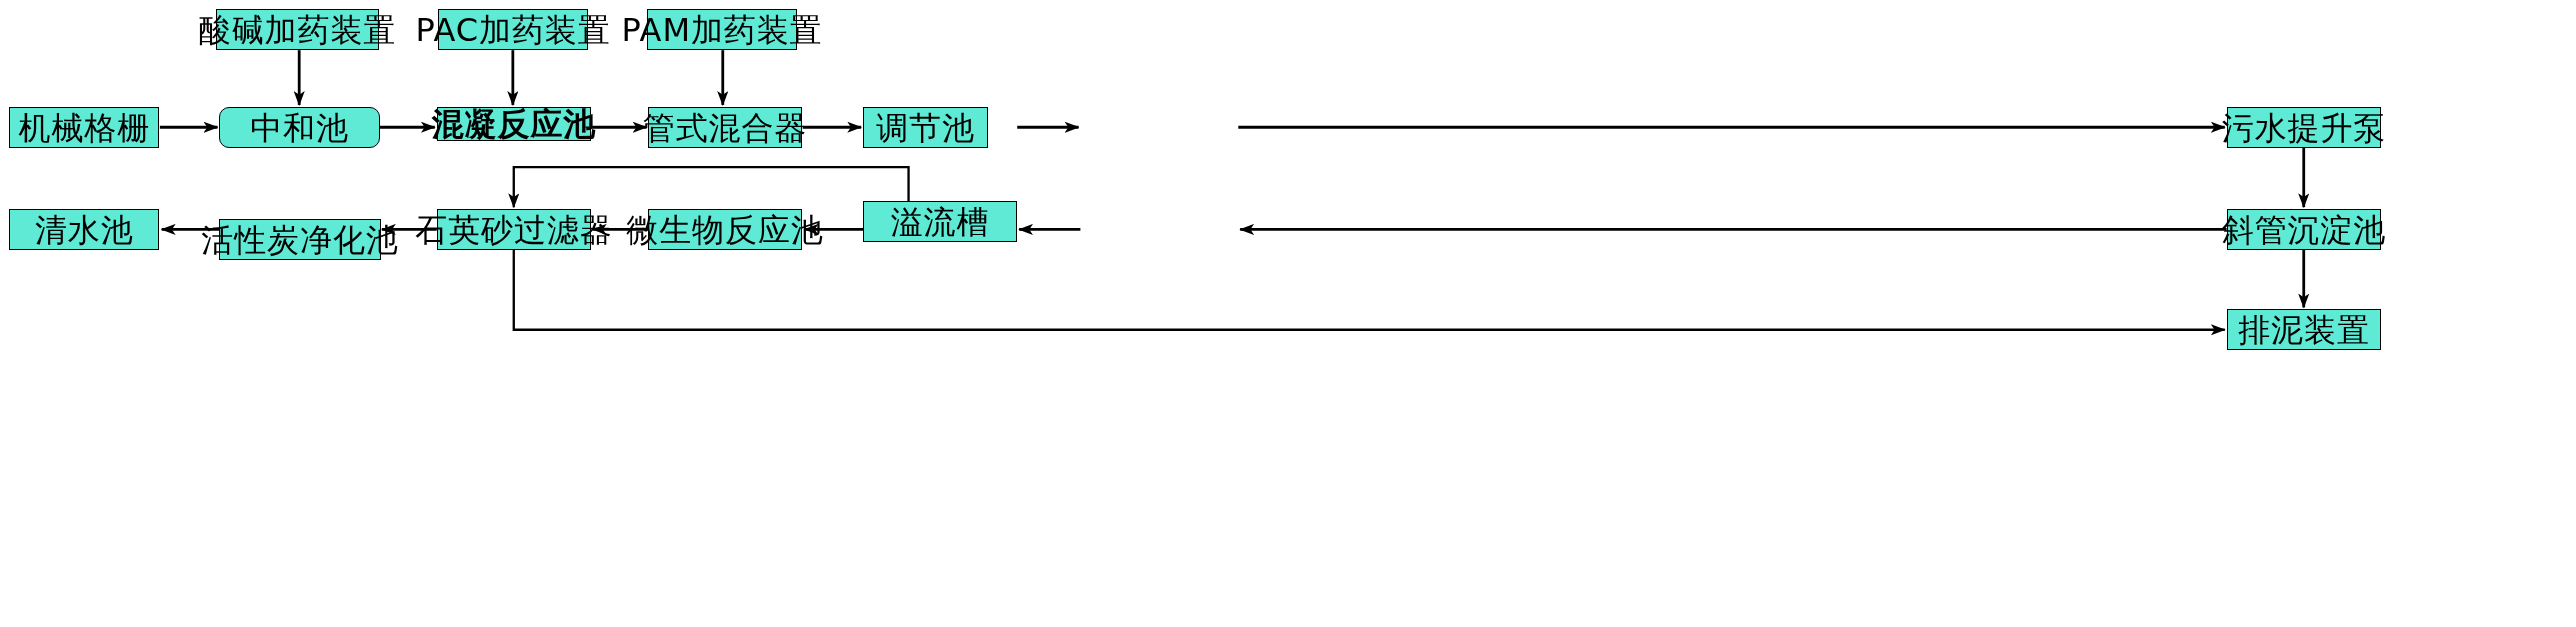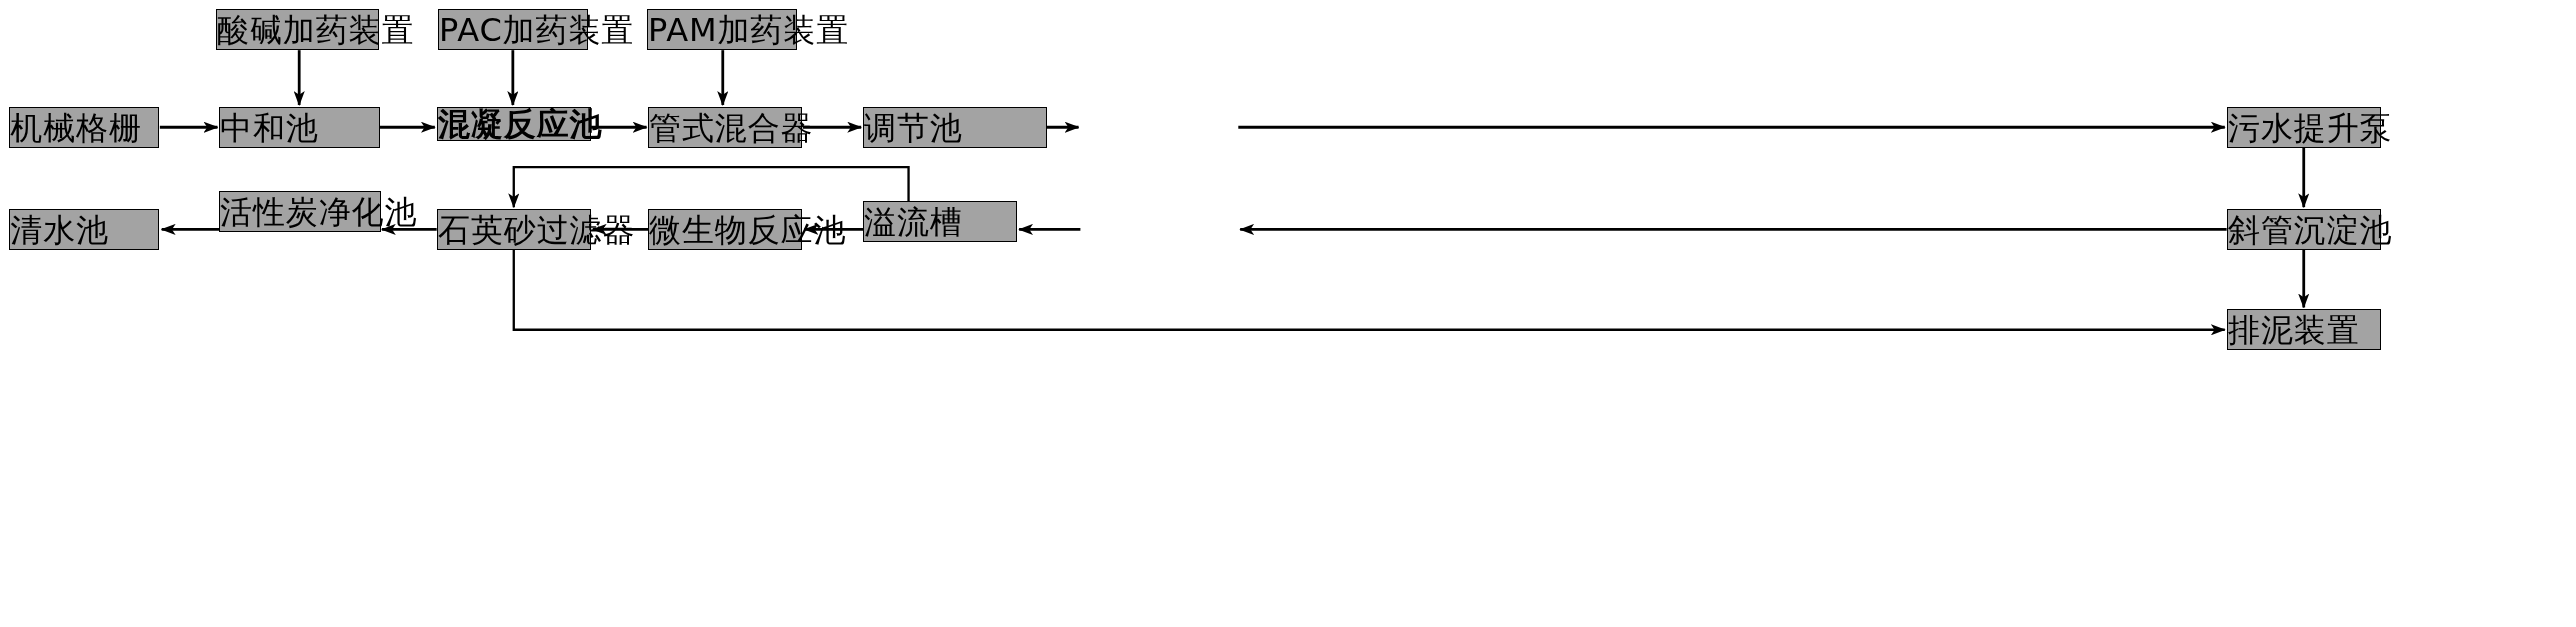--- a/index.html
+++ b/index.html
@@ -1,19 +1,19 @@
 <!DOCTYPE html>
 <html style="font-size:15px"><head>
 <meta charset="utf-8">
 <style>
   html,body{margin:0;padding:0;background:#ffffff;}
   #stage{position:relative;width:2576px;height:627px;background:#ffffff;
          font-family:"DejaVu Sans","Liberation Sans",sans-serif;overflow:hidden;}
-  .node{position:absolute;box-sizing:border-box;border:1.9px solid #000000;background:#a3a3a3;
-        display:flex;align-items:center;justify-content:flex-start;color:#000000;
+  .node{position:absolute;box-sizing:border-box;border:1.9px solid #000000;background:#5eead4;
+        display:flex;align-items:center;justify-content:center;color:#000000;
         font-size:32px;line-height:1;white-space:nowrap;letter-spacing:0.9px;}
   .node span{display:block;}
   svg.wires{position:absolute;left:0;top:0;width:2576px;height:627px;pointer-events:none;}
 </style>
 </head>
 <body>
 
 <div id="stage">
 
   <svg class="wires" viewBox="0 0 2773 675" xmlns="http://www.w3.org/2000/svg">
@@ -97,40 +97,40 @@
   <div class="node" style="left:438px;top:9.3px;width:150px;height:41px;">
     <span>PAC加药装置</span>
   </div>
   <div class="node" style="left:647px;top:9.3px;width:150px;height:41px;">
     <span>PAM加药装置</span>
   </div>
 
   <div class="node" style="left:9.3px;top:107px;width:150px;height:41px;">
     <span>机械格栅</span>
   </div>
-  <div class="node" style="left:219px;top:107px;width:161px;height:41px;">
+  <div class="node" style="left:219px;top:107px;width:161px;height:41px;border-radius:10px;">
     <span>中和池</span>
   </div>
   <div class="node" style="left:437px;top:107px;width:154px;height:34px;font-weight:bold;">
     <span>混凝反应池</span>
   </div>
   <div class="node" style="left:648px;top:107px;width:154px;height:41px;">
     <span>管式混合器</span>
   </div>
-  <div class="node" style="left:863px;top:107px;width:184px;height:41px;">
+  <div class="node" style="left:863px;top:107px;width:125px;height:41px;">
     <span>调节池</span>
   </div>
   <div class="node" style="left:2227px;top:107px;width:154px;height:41px;">
     <span>污水提升泵</span>
   </div>
 
   <div class="node" style="left:9.3px;top:209px;width:150px;height:41px;">
     <span>清水池</span>
   </div>
-  <div class="node" style="left:219px;top:191px;width:162px;height:41px;">
+  <div class="node" style="left:219px;top:219px;width:162px;height:41px;">
     <span>活性炭净化池</span>
   </div>
   <div class="node" style="left:437px;top:209px;width:154px;height:41px;">
     <span>石英砂过滤器</span>
   </div>
   <div class="node" style="left:648px;top:209px;width:154px;height:41px;">
     <span>微生物反应池</span>
   </div>
   <div class="node" style="left:863px;top:201px;width:154px;height:41px;">
     <span>溢流槽</span>

